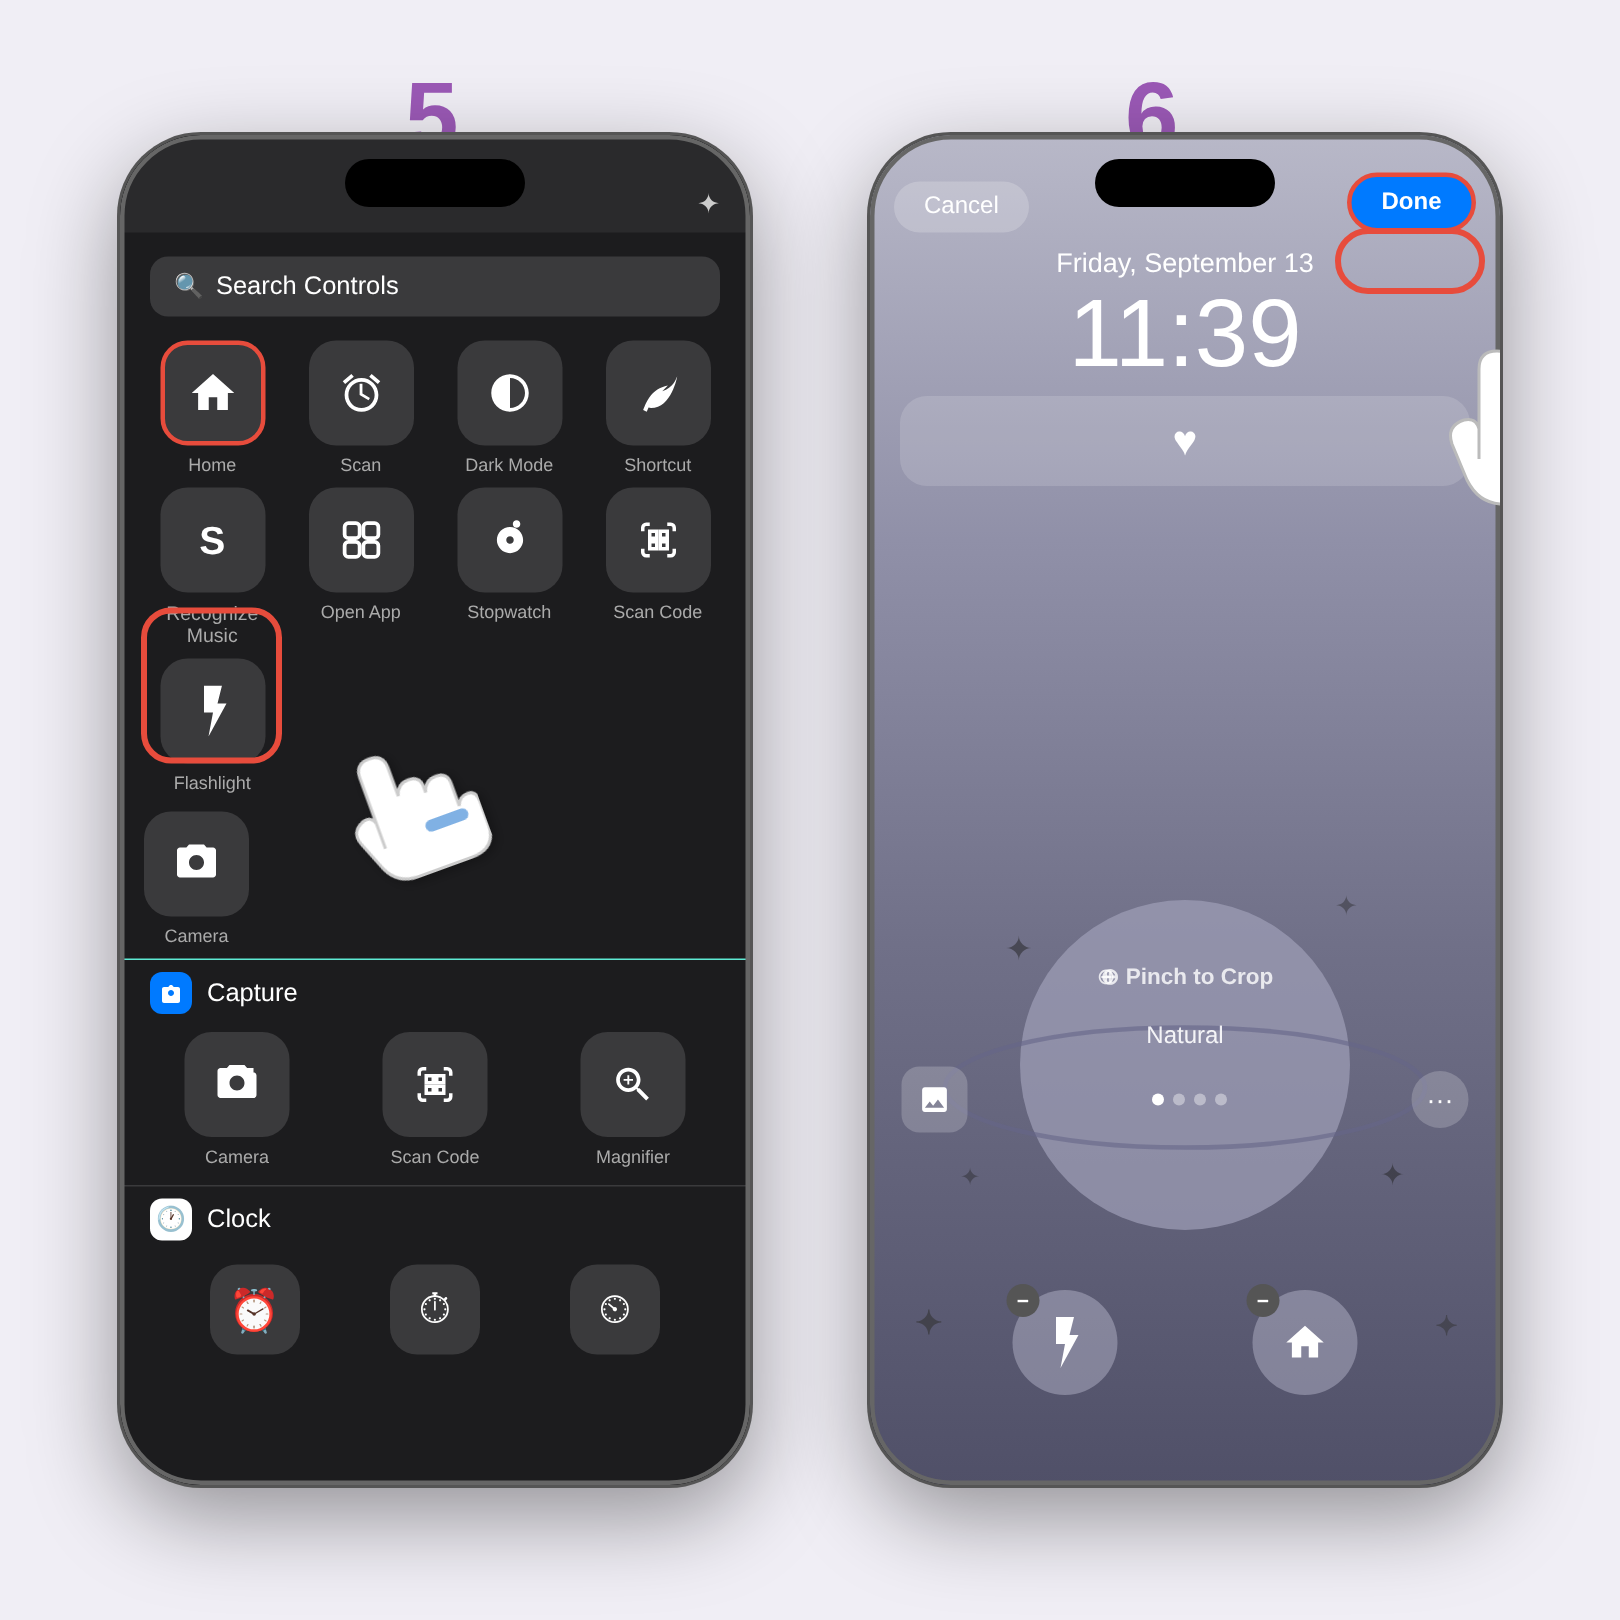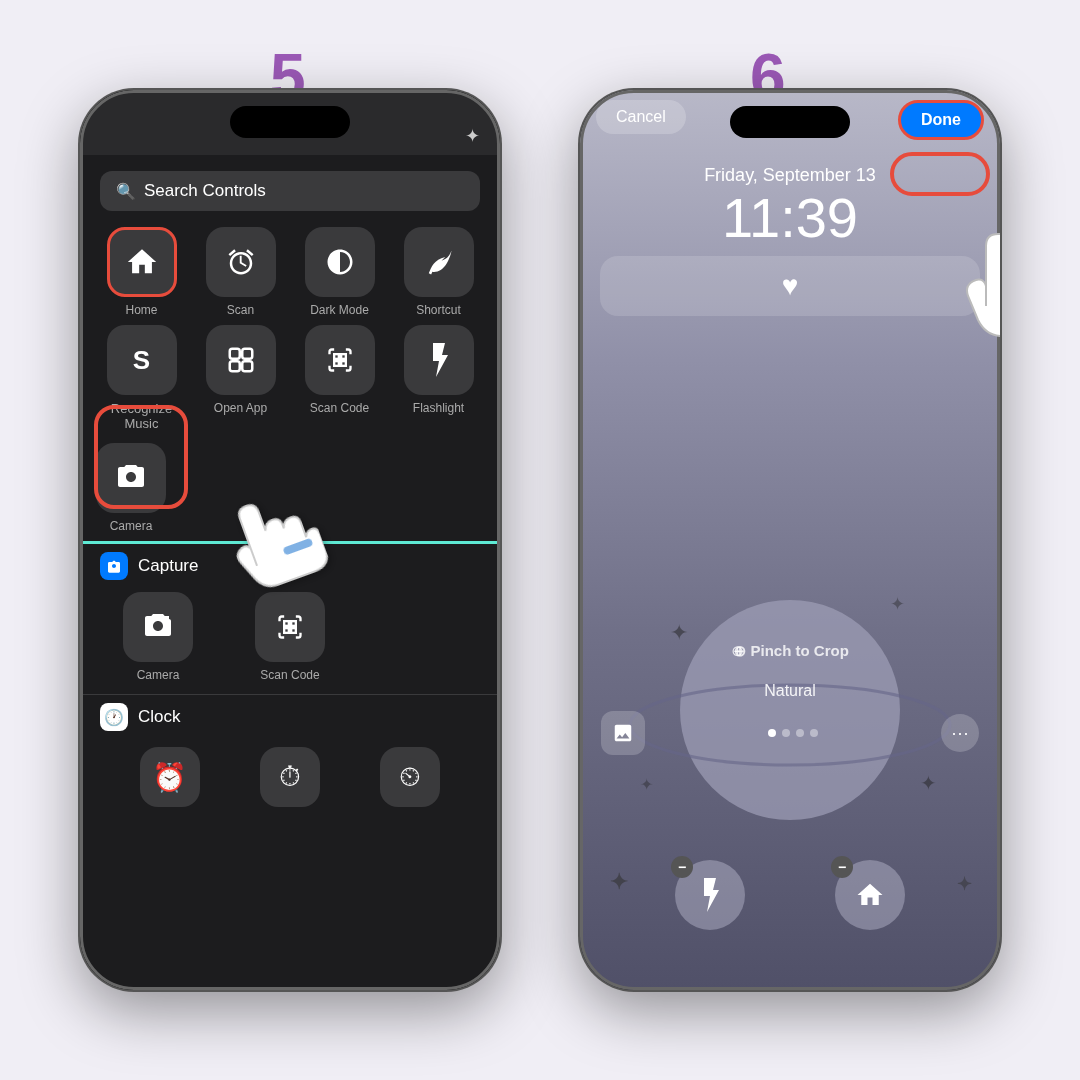--- a/index.html
+++ b/index.html
@@ -155,21 +155,21 @@
       transform: rotate(-20deg);
       filter: drop-shadow(2px 2px 4px rgba(0,0,0,0.3));
     }
 
     
     .section-header {
       display: flex;
       align-items: center;
       gap: 10px;
       padding: 8px 20px;
-      border-top: 3px solid #5eead4;
+      border-top: 1px solid #5eead4;
       margin-top: 4px;
     }
     .section-icon {
       width: 28px;
       height: 28px;
       background: #007AFF;
       border-radius: 8px;
       display: flex;
       align-items: center;
       justify-content: center;
@@ -219,21 +219,21 @@
       width: 100%;
       height: 100%;
       background: linear-gradient(180deg, #b8b8c8 0%, #9090a8 30%, #707088 60%, #505068 100%);
       border-radius: 54px;
       overflow: hidden;
       position: relative;
     }
     .phone2-topbar {
       height: 65px;
       display: flex;
-      align-items: flex-start;
+      align-items: flex-end;
       justify-content: space-between;
       padding: 0 16px;
       padding-top: 10px;
     }
     .cancel-btn {
       background: rgba(255,255,255,0.2);
       color: #fff;
       border: none;
       border-radius: 20px;
       padding: 8px 20px;
@@ -252,21 +252,21 @@
     .lock-date {
       text-align: center;
       color: #fff;
       font-size: 18px;
       font-weight: 500;
       margin-top: 10px;
     }
     .lock-time {
       text-align: center;
       color: #fff;
-      font-size: 56px;
+      font-size: 64px;
       font-weight: 200;
       line-height: 1;
       margin: 4px 0;
     }
     .lock-widget {
       margin: 10px 20px;
       background: rgba(255,255,255,0.15);
       border-radius: 18px;
       height: 60px;
       display: flex;
@@ -488,20 +488,28 @@
             <svg width="30" height="30" viewBox="0 0 24 24" fill="none" stroke="white" stroke-width="2">
                 <rect x="3" y="3" width="8" height="8" rx="2"></rect>
                 <rect x="13" y="3" width="8" height="8" rx="2"></rect>
                 <rect x="3" y="13" width="8" height="8" rx="2"></rect>
                 <rect x="13" y="13" width="8" height="8" rx="2"></rect>
               </svg>
           </div>
           <span class="control-label">Open App</span>
         </div>
 
+        <div class="control-item">
+          <div class="control-icon-wrap">
+            <svg width="30" height="30" viewBox="0 0 24 24" fill="white">
+                <path d="M15.5 5.5c1.1 0 2-.9 2-2s-.9-2-2-2-2 .9-2 2 .9 2 2 2zM5 12c0 3.86 3.14 7 7 7s7-3.14 7-7-3.14-7-7-7-7 3.14-7 7zm9 0c0 1.1-.9 2-2 2s-2-.9-2-2 .9-2 2-2 2 .9 2 2z"></path>
+              </svg>
+          </div>
+          <span class="control-label">Stopwatch</span>
+        </div>
 
         <div class="control-item">
           <div class="control-icon-wrap">
             <svg width="28" height="28" viewBox="0 0 24 24" fill="none" stroke="white" stroke-width="2">
                 <path d="M3 7V5a2 2 0 012-2h2M17 3h2a2 2 0 012 2v2M21 17v2a2 2 0 01-2 2h-2M7 21H5a2 2 0 01-2-2v-2"></path>
                 <rect x="7" y="7" width="4" height="4"></rect>
                 <rect x="13" y="7" width="4" height="4"></rect>
                 <rect x="7" y="13" width="4" height="4"></rect>
                 <rect x="13" y="13" width="4" height="4"></rect>
               </svg>
@@ -551,20 +559,28 @@
           <div class="control-icon-wrap">
             <svg width="28" height="28" viewBox="0 0 24 24" fill="none" stroke="white" stroke-width="2">
                 <path d="M3 7V5a2 2 0 012-2h2M17 3h2a2 2 0 012 2v2M21 17v2a2 2 0 01-2 2h-2M7 21H5a2 2 0 01-2-2v-2"></path>
                 <rect x="7" y="7" width="4" height="4"></rect>
                 <rect x="13" y="7" width="4" height="4"></rect>
                 <rect x="7" y="13" width="4" height="4"></rect>
                 <rect x="13" y="13" width="4" height="4"></rect>
               </svg>
           </div>
           <span class="control-label">Scan Code</span>
+        </div>
+        <div class="control-item">
+          <div class="control-icon-wrap">
+            <svg width="30" height="30" viewBox="0 0 24 24" fill="white">
+                <path d="M15.5 14h-.79l-.28-.27C15.41 12.59 16 11.11 16 9.5 16 5.91 13.09 3 9.5 3S3 5.91 3 9.5 5.91 16 9.5 16c1.61 0 3.09-.59 4.23-1.57l.27.28v.79l5 4.99L20.49 19l-4.99-5zm-6 0C7.01 14 5 11.99 5 9.5S7.01 5 9.5 5 14 7.01 14 9.5 11.99 14 9.5 14zm2.5-4h-2v2H9v-2H7V9h2V7h1v2h2v1z"></path>
+              </svg>
+          </div>
+          <span class="control-label">Magnifier</span>
         </div>
       </div>
 
       <div class="clock-section">
         <div class="clock-icon-wrap">🕐</div>
         <span class="section-title">Clock</span>
       </div>
 
       <div class="bottom-icons-row">
         <div class="control-icon-wrap" style="width:60px;height:60px;">⏰</div>

